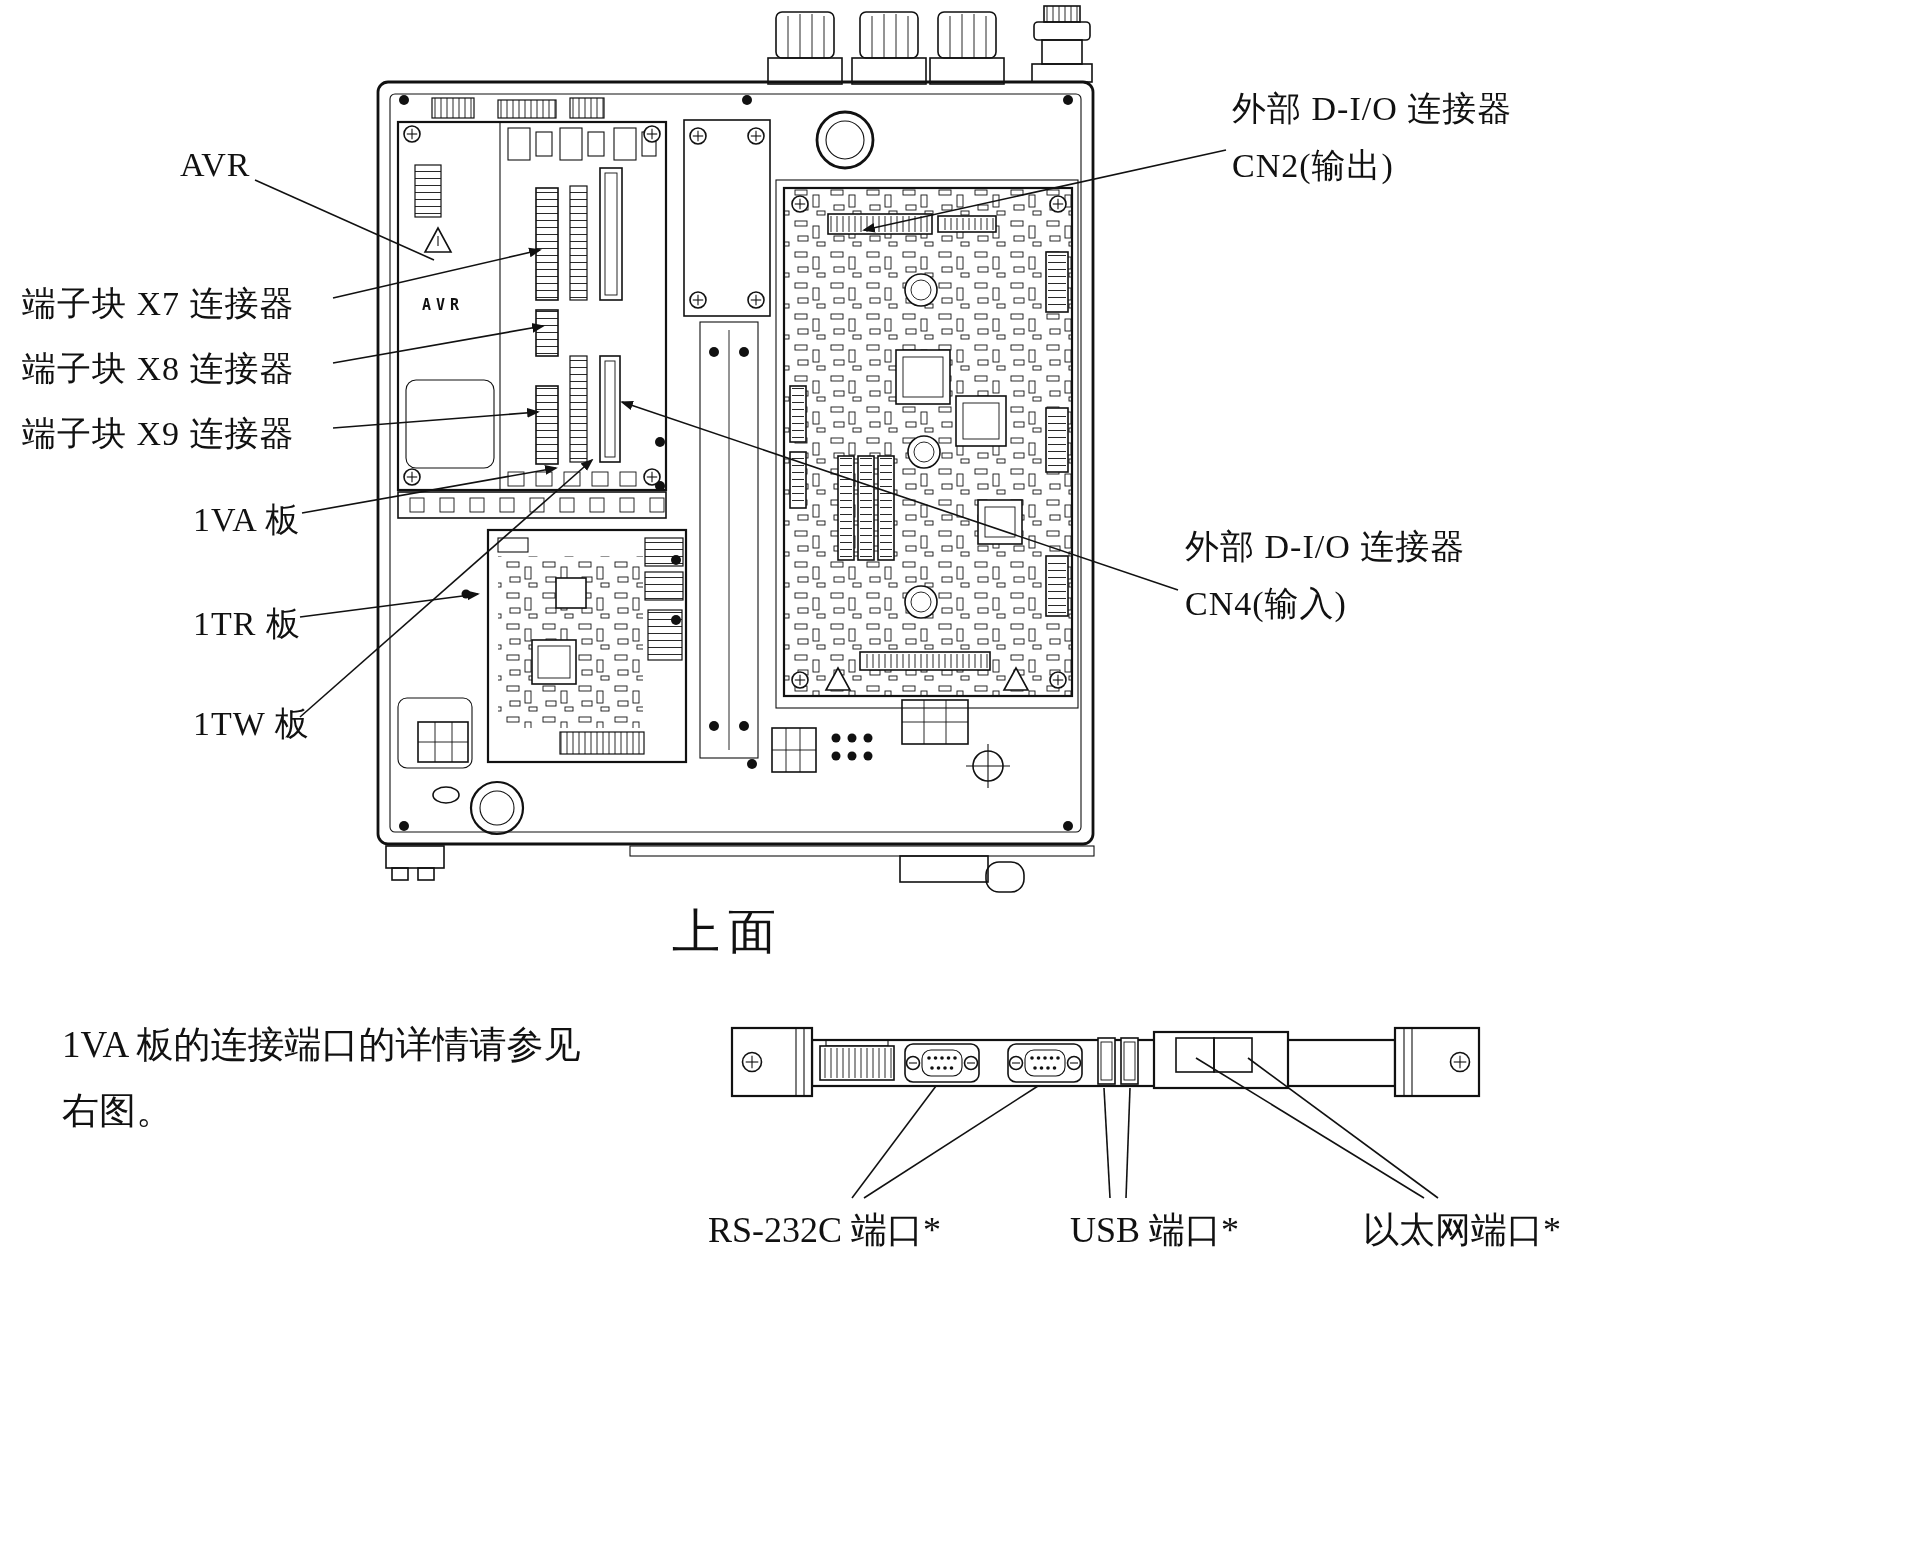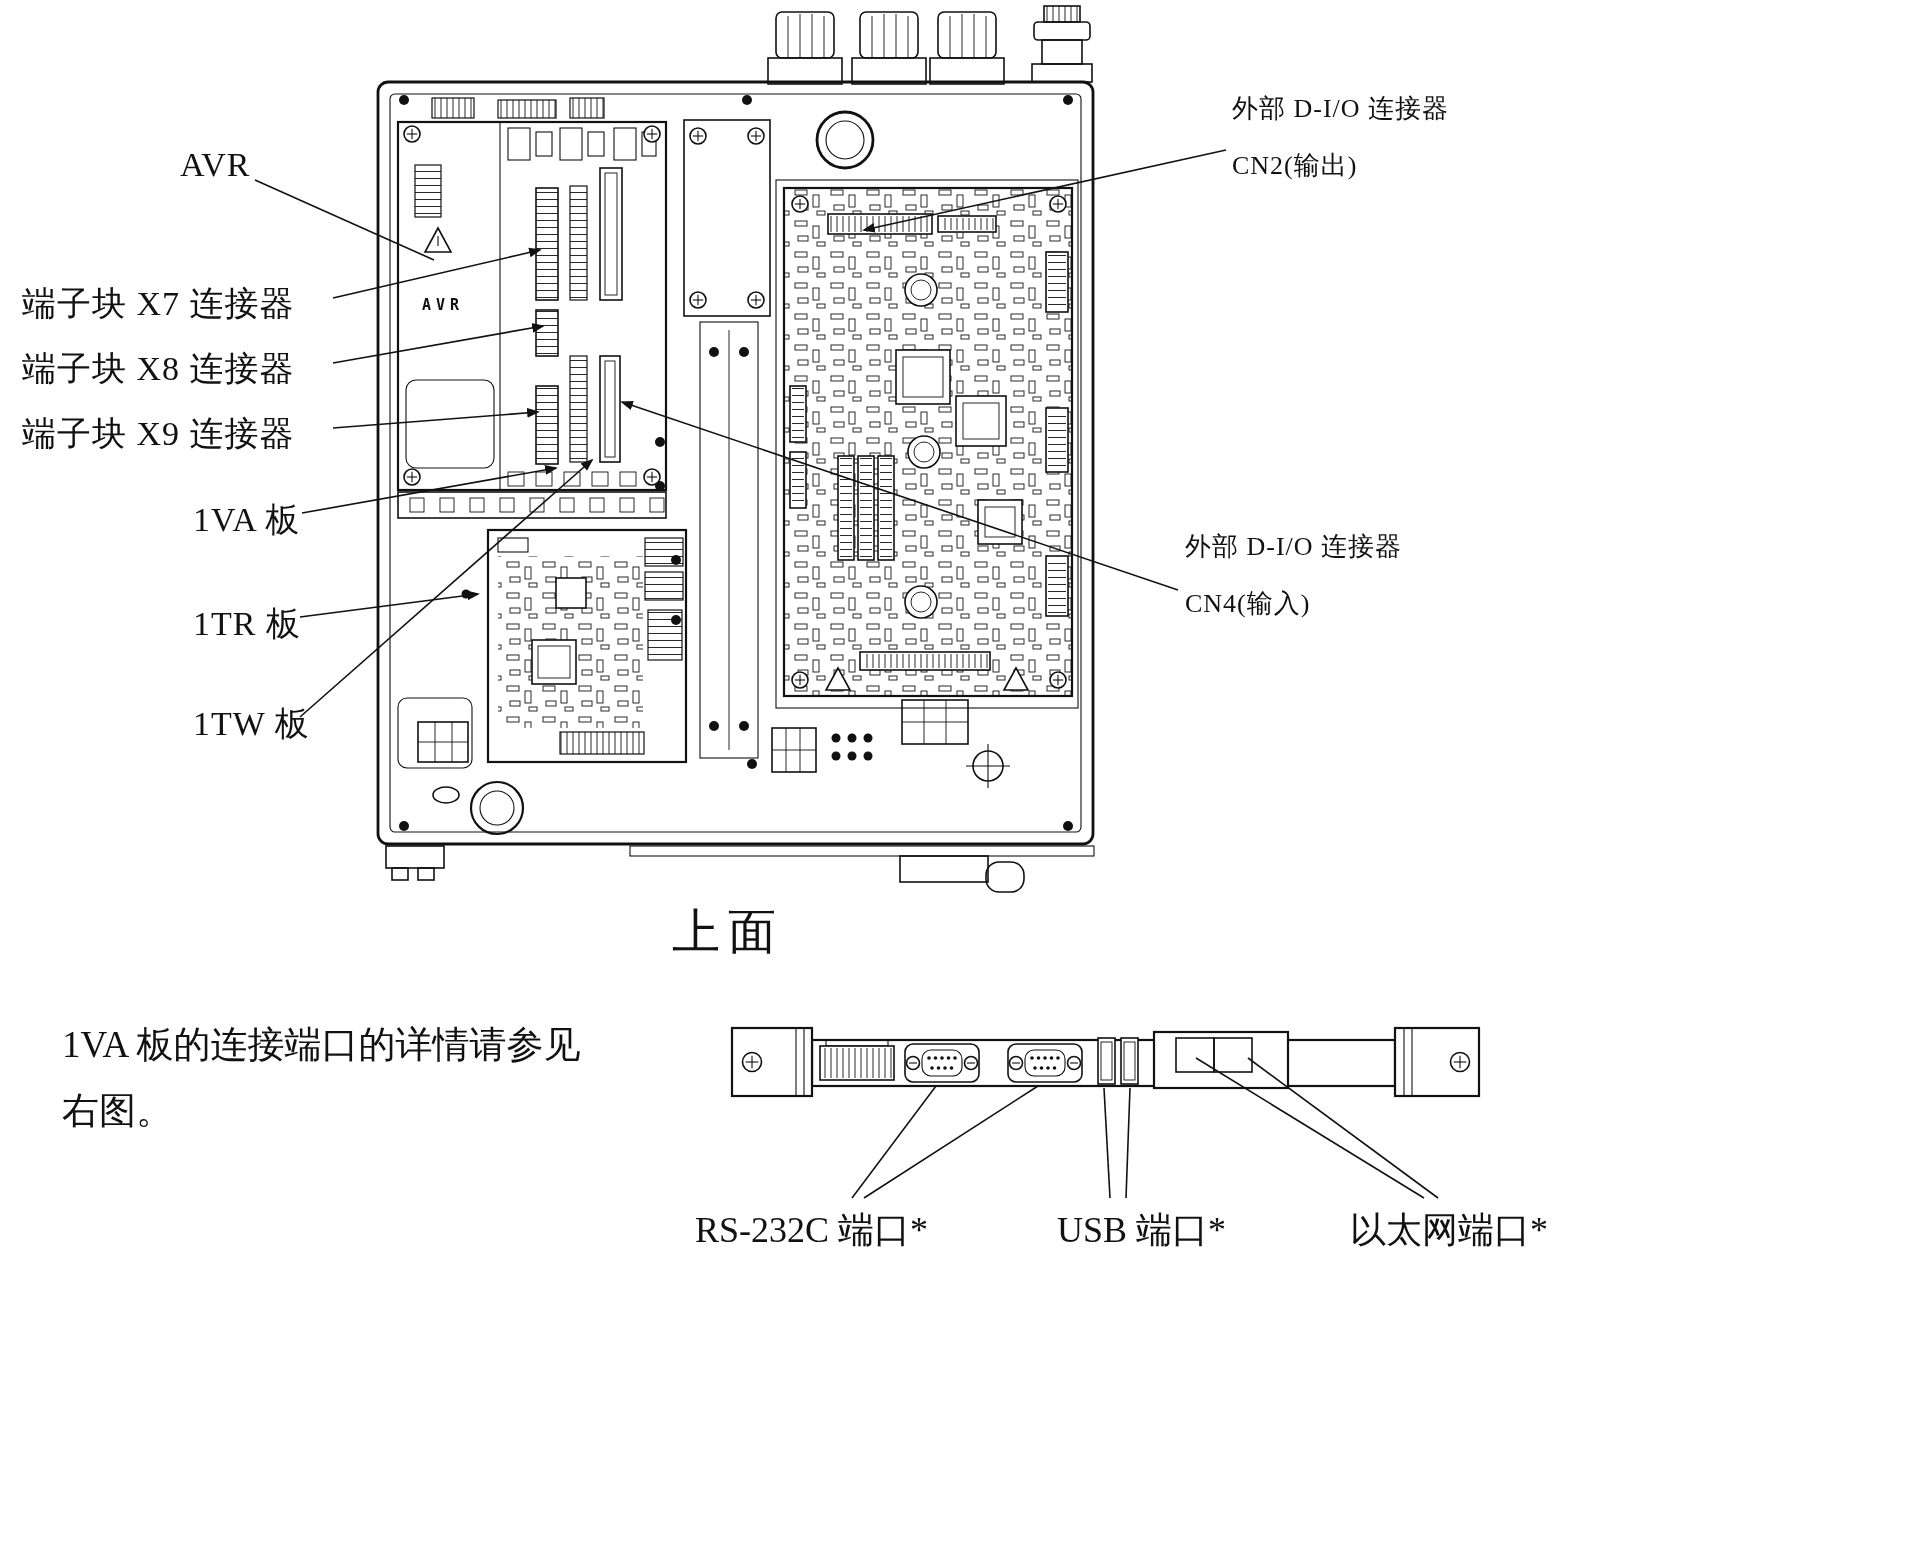--- a/index.html
+++ b/index.html
@@ -14,24 +14,24 @@
   .d{fill:none;stroke:#111;stroke-width:0.9}
   .wf{fill:#fff;stroke:#111;stroke-width:1.6}
   .w2{fill:#fff;stroke:#111;stroke-width:2.2}
   .ld{stroke:#111;stroke-width:1.6;fill:none}
   .dotf{fill:#111;stroke:none}
   .sw circle{fill:#fff;stroke:#111;stroke-width:1.6}
   .sw line{stroke:#111;stroke-width:1.1}
   .mark{font-family:"DejaVu Sans Mono","Liberation Mono",monospace;font-size:15px;font-weight:bold;letter-spacing:5px;fill:#111}
   
   .lbl{position:absolute;font-size:34px;white-space:nowrap;letter-spacing:1px;}
-  .lbl2{position:absolute;font-size:26px;line-height:57px;white-space:nowrap;letter-spacing:1px;}
+  .lbl2{position:absolute;font-size:34px;line-height:57px;white-space:nowrap;letter-spacing:1px;}
   .caption{position:absolute;font-size:48px;letter-spacing:8px;}
   .note{position:absolute;font-size:37px;line-height:66px;white-space:nowrap;margin-left:20px;}
-  .plabel{position:absolute;font-size:36px;white-space:nowrap;}
+  .plabel{position:absolute;font-size:36px;white-space:nowrap;margin-left:13px;}
 </style>
 </head>
 <body>
 
 <div class="canvas">
 
 <svg width="1925" height="1555" viewBox="0 0 1925 1555">
   <defs>
     <marker id="arr" viewBox="0 0 10 10" refX="8.5" refY="5" markerWidth="8" markerHeight="8" orient="auto-start-reverse">
       <path d="M0,1.2 L10,5 L0,8.8 Z" fill="#111"></path>

